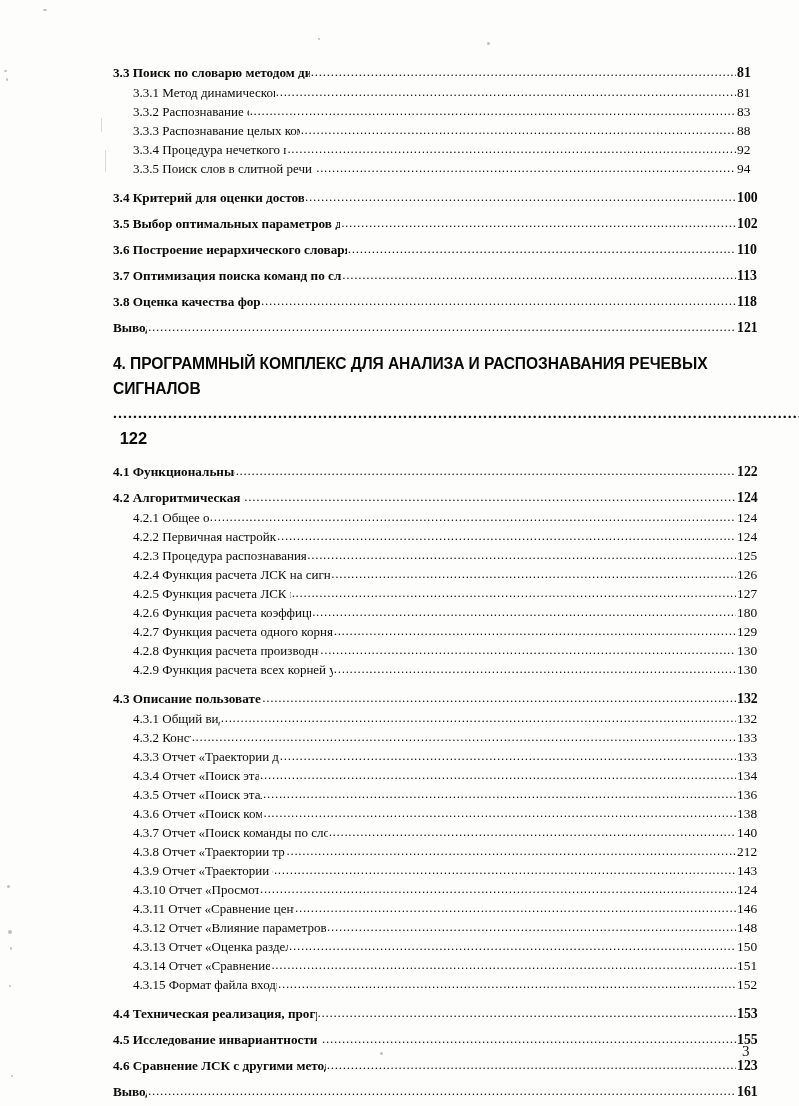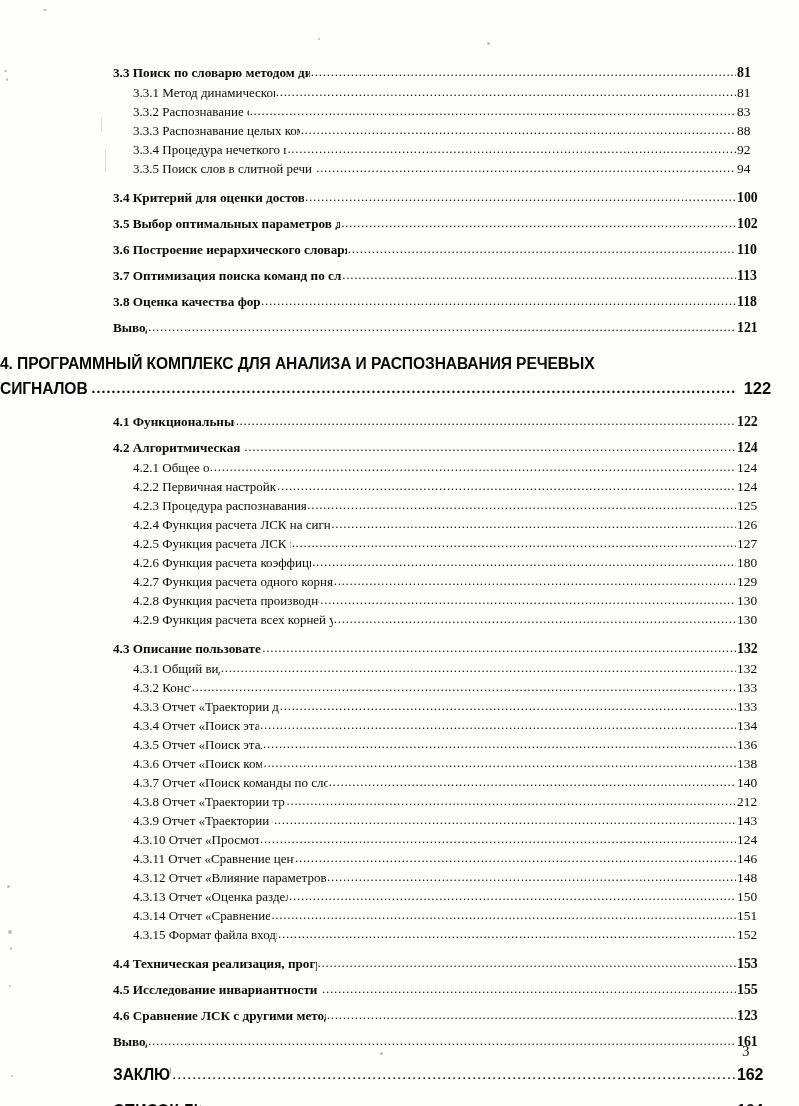--- a/index.html
+++ b/index.html
@@ -94,31 +94,33 @@
   }
   .lvl1 .pageno { font-size: 16px; }
   .lvl1 .dots { letter-spacing: 1.1px; font-family: "Liberation Serif", serif; }
 
   
   .chapter-block {
     font-family: "Liberation Sans", "DejaVu Sans", sans-serif;
     font-weight: bold;
     font-size: 15.6px;
     line-height: 25px;
+    padding-left: 113px;
     padding-right: 28px;
     letter-spacing: -0.1px;
   }
   .chapter-block .line1 {
     display: block;
     white-space: nowrap;
   }
   .chapter-block .line2 {
     display: flex;
     align-items: baseline;
     white-space: nowrap;
+    flex-direction: column;
   }
   .chapter-block .line2 .title { flex: 0 0 auto; padding-right: 4px; }
   .chapter-block .line2 .dots {
     flex: 1 1 auto;
     overflow: hidden;
     font-family: "Liberation Serif", serif;
     letter-spacing: 1.1px;
     position: relative;
     top: -1px;
   }

